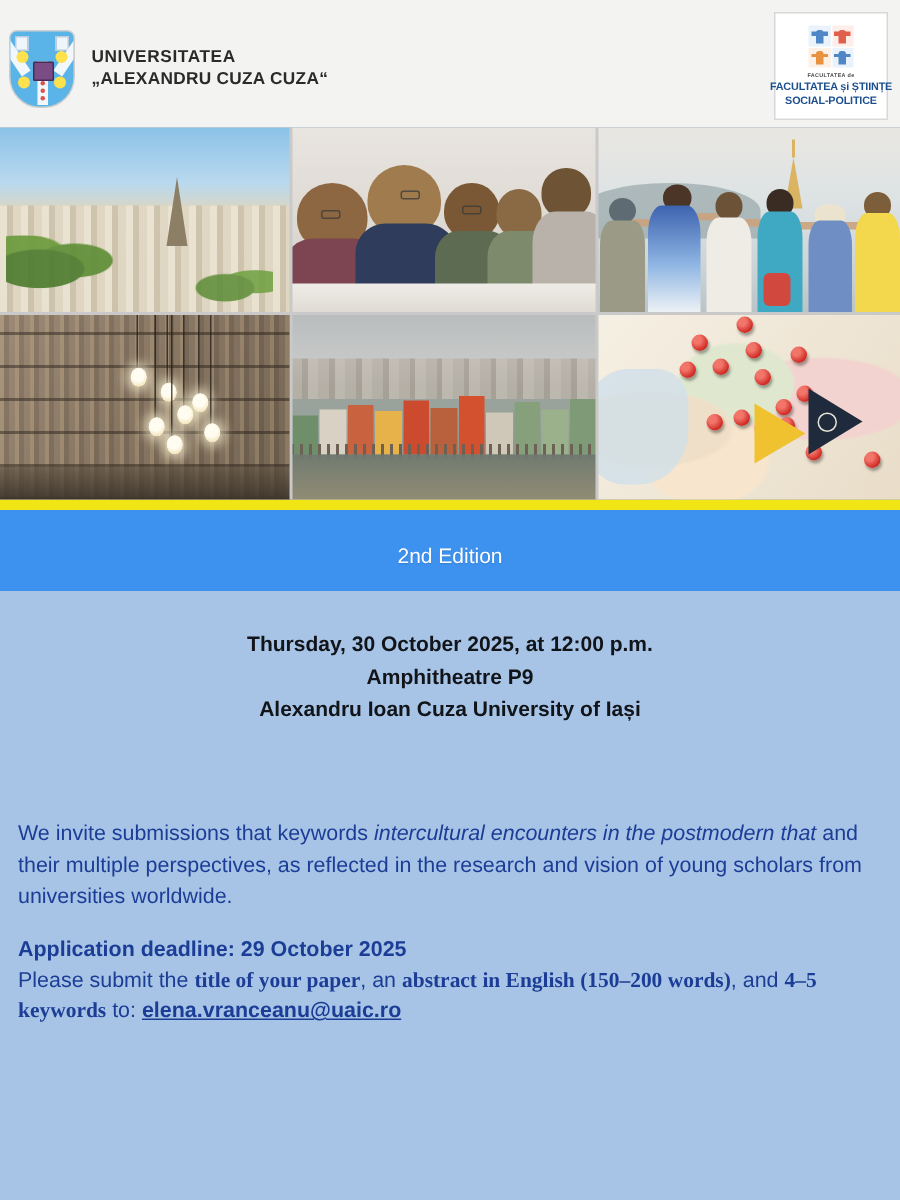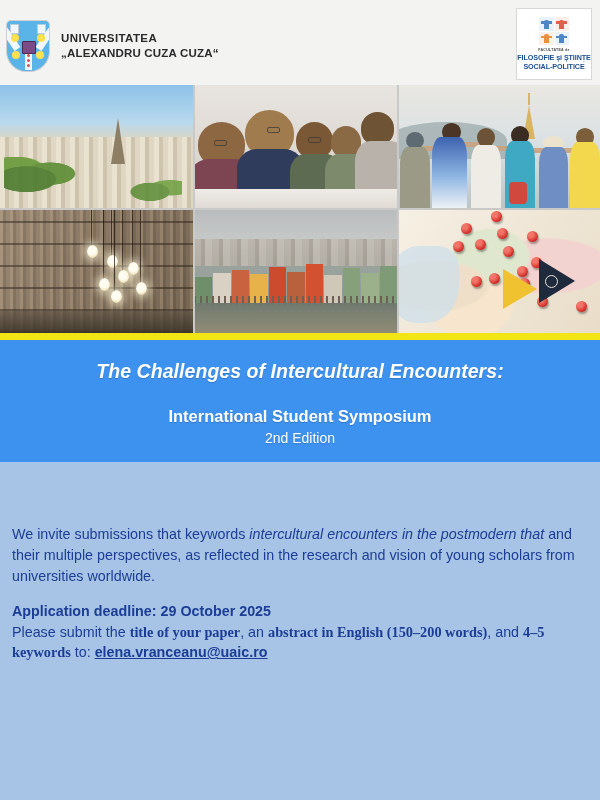--- a/index.html
+++ b/index.html
@@ -688,21 +688,21 @@
         <div class="fl-q3">
             <span class="fl-arm"></span>
             <span class="fl-fig"></span>
           </div>
         <div class="fl-q4">
             <span class="fl-arm"></span>
             <span class="fl-fig"></span>
           </div>
       </div>
       <div class="fl-cap1">FACULTATEA de</div>
-      <div class="fl-cap2">FILOSOFIE și ȘTIINȚE</div>
+      <div class="fl-cap2">FACULTATEA și ȘTIINȚE</div>
       <div class="fl-cap3">SOCIAL-POLITICE</div>
     </div>
   </div>
 
   <div class="collage">
 
     <div class="cell">
       <div class="ph-paris">
         <div class="city"></div>
         <div class="eiffel"></div>
@@ -822,28 +822,31 @@
 
     <div class="collage-sep-v" style="left:193px"></div>
     <div class="collage-sep-v" style="left:397px"></div>
     <div class="collage-sep-h" style="top:123px"></div>
   </div>
 
   <div class="yellow-rule"></div>
 
   <div class="banner">
     <div class="banner-title">
-      <div>The Challenges of Intercultural Encounters:</div>
-    </div>
-    <div class="banner-sub">International Student Symposium</div>
+    </div>
     <div class="banner-edition">2nd Edition</div>
   </div>
 
   <div class="lower">
 
+    <div class="event-block">
+      <div>Thursday, 30 October 2025, at 12:00 p.m.</div>
+      <div>Amphitheatre P9</div>
+      <div>Alexandru Ioan Cuza University of Iași</div>
+    </div>
 
     <div class="invite">
       <span>We invite submissions that keywords </span><em>intercultural encounters in the postmodern that</em><span> and their multiple perspectives, as reflected in the research and vision of young scholars from universities worldwide.</span>
     </div>
 
     <div class="submit-block">
       <div class="deadline-line">Application deadline: 29 October 2025</div>
       <div>
         <span>Please submit the </span><b>title of your paper</b><span>, an </span><b>abstract in English (150–200 words)</b><span>, and </span><b>4–5 keywords</b><span> to: </span><a class="email-link" href="#">elena.vranceanu@uaic.ro</a>
       </div>

